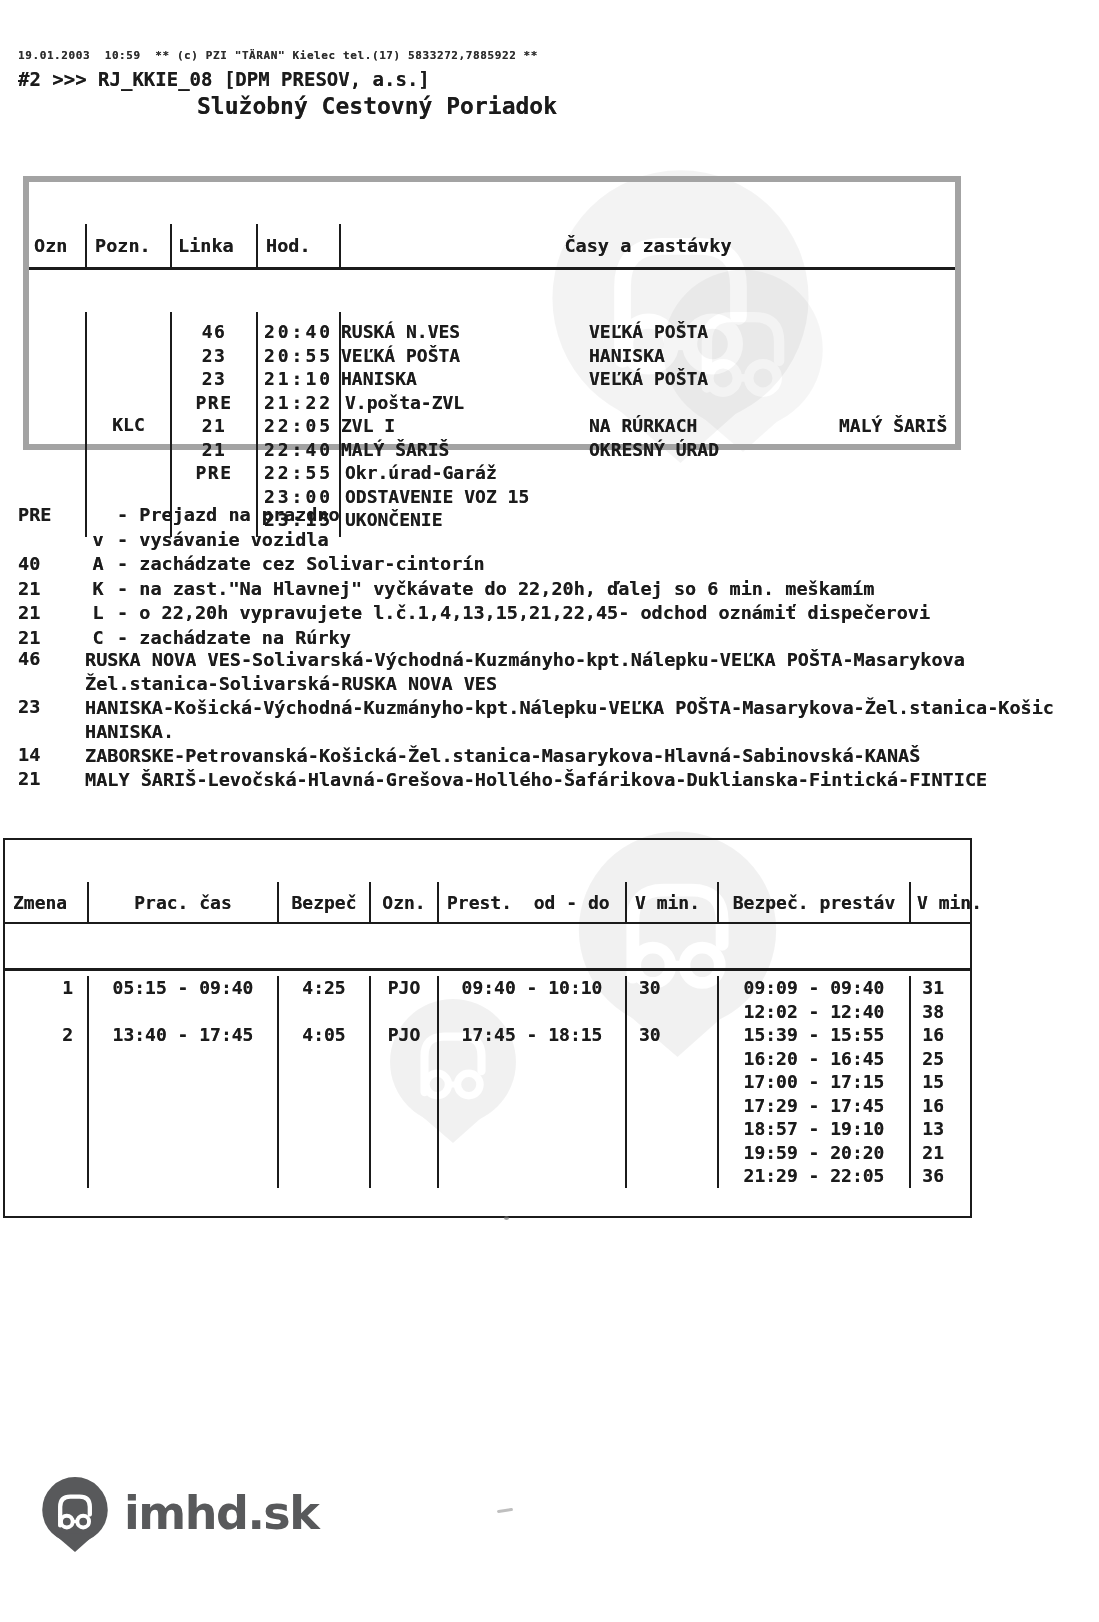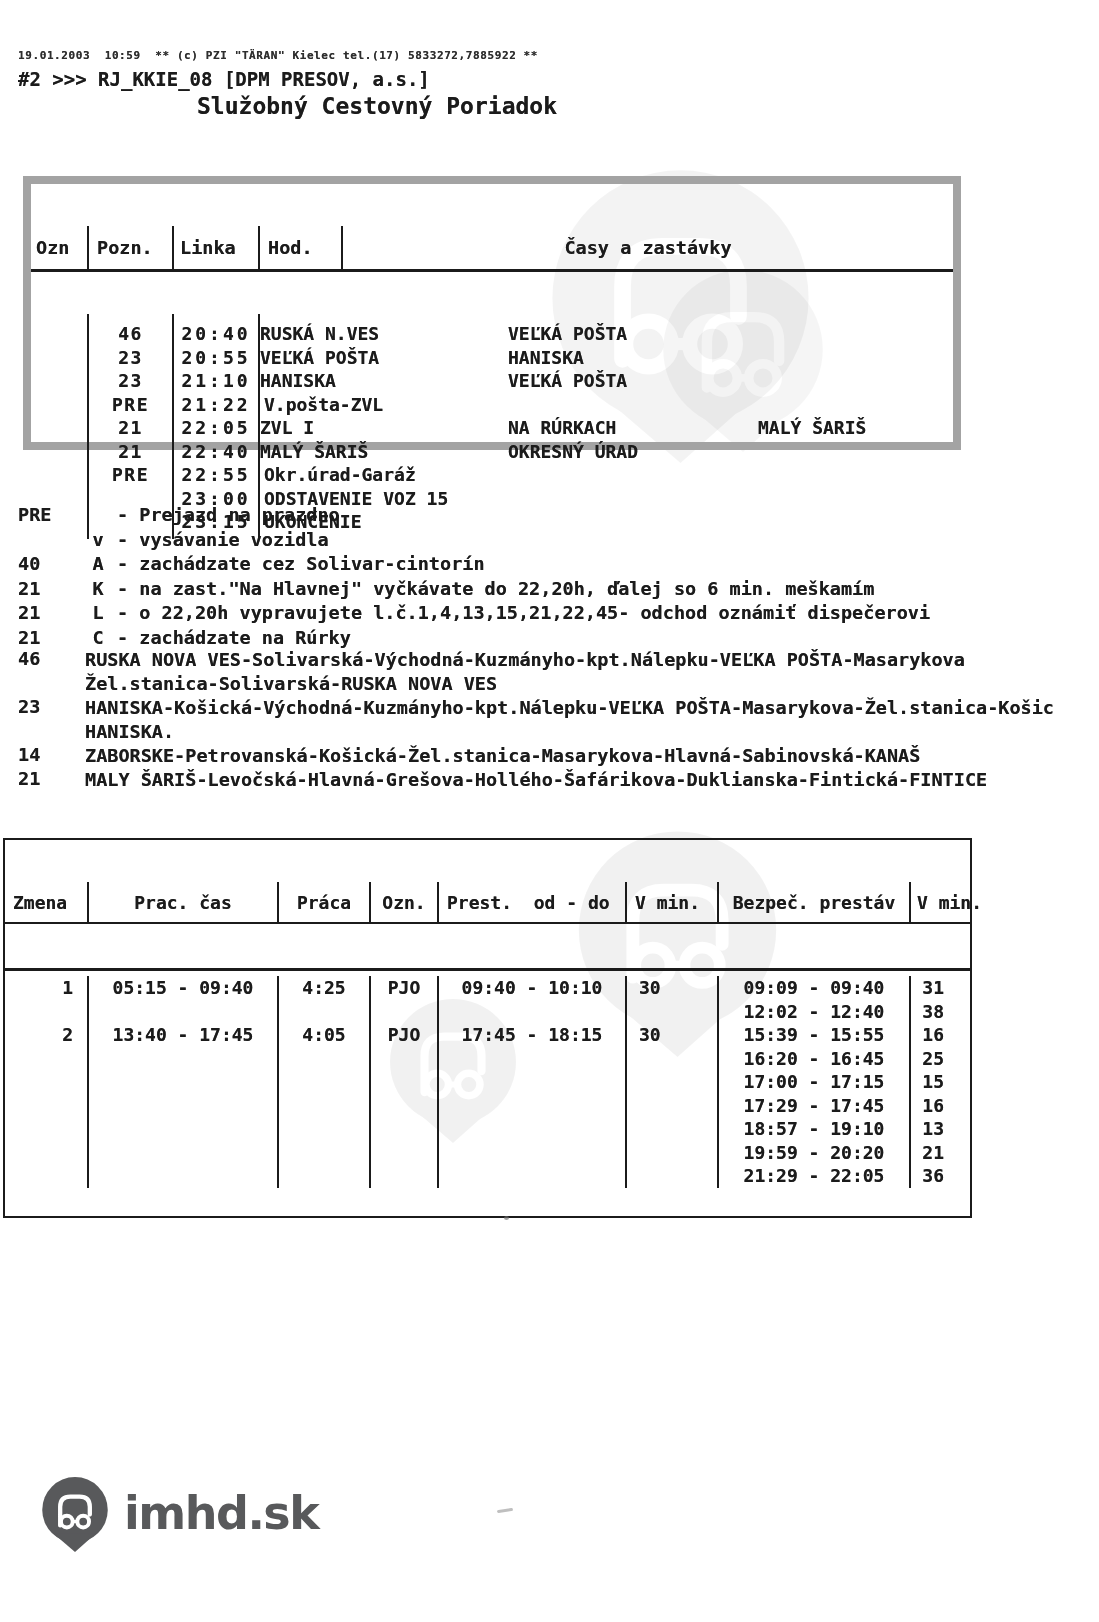--- a/index.html
+++ b/index.html
@@ -10,21 +10,21 @@
     text-shadow:0 0 .5px rgba(10,10,10,.65);
   }
   .abs{position:absolute;white-space:pre}
 
   
   .fax-line{left:18px;top:49px;font-size:11px;letter-spacing:.6px;color:#2e2e2e}
   .doc-id{left:18px;top:68px;font-size:19px}
   .doc-title{left:197px;top:93px;font-size:23px}
 
   
-  .table1{left:23px;top:176px;width:938px;height:274px;border:8px solid #a3a3a3;box-sizing:border-box;font-size:18px}
+  .table1{left:23px;top:176px;width:938px;height:274px;border:6px solid #a3a3a3;box-sizing:border-box;font-size:18px}
   .t1-head{display:grid;grid-template-columns:56px 85px 86px 83px 1fr;height:43px;border-bottom:3px solid #1b1b1b}
   .t1-hcell{display:flex;align-items:center;white-space:pre;font-size:18.5px}
   .t1-hcell.b, .t1-col.b{border-left:2px solid #1b1b1b}
   .hc-ozn{padding-left:5px}.hc-pozn{padding-left:8px}.hc-linka{padding-left:6px}.hc-hod{padding-left:8px}
   .hc-casy{justify-content:center}
   .t1-body{display:grid;grid-template-columns:56px 85px 86px 83px 1fr;height:225px}
   .t1-col{padding-top:8px;box-sizing:border-box}
   .t1-col-pozn{display:flex;align-items:center;justify-content:center;padding-top:0}
   .tline{height:23.5px;line-height:23.5px;white-space:pre;text-align:center}
   .col-linka .tline{letter-spacing:1.5px}
@@ -116,34 +116,37 @@
 <div class="abs table1">
   <div class="t1-head">
     <div class="t1-hcell hc-ozn">Ozn</div>
     <div class="t1-hcell b hc-pozn">Pozn.</div>
     <div class="t1-hcell b hc-linka">Linka</div>
     <div class="t1-hcell b hc-hod">Hod.</div>
     <div class="t1-hcell b hc-casy">Časy a zastávky</div>
   </div>
   <div class="t1-body">
     <div class="t1-col"></div>
+    <div class="t1-col b t1-col-pozn">
+      <span>KLC</span>
+    </div>
     <div class="t1-col b col-linka"><div class="tline">46</div><div class="tline">23</div><div class="tline">23</div><div class="tline">PRE</div><div class="tline">21</div><div class="tline">21</div><div class="tline">PRE</div><div class="tline"></div><div class="tline"></div></div>
     <div class="t1-col b col-hod"><div class="tline">20:40</div><div class="tline">20:55</div><div class="tline">21:10</div><div class="tline">21:22</div><div class="tline">22:05</div><div class="tline">22:40</div><div class="tline">22:55</div><div class="tline">23:00</div><div class="tline">23:15</div></div>
     <div class="t1-col b col-casy"><div class="stopline"><div class="s1">RUSKÁ N.VES</div><div class="s2">VEĽKÁ POŠTA</div><div class="s3"></div></div><div class="stopline"><div class="s1">VEĽKÁ POŠTA</div><div class="s2">HANISKA</div><div class="s3"></div></div><div class="stopline"><div class="s1">HANISKA</div><div class="s2">VEĽKÁ POŠTA</div><div class="s3"></div></div><div class="stopline flush"><div class="s1">V.pošta-ZVL</div><div class="s2"></div><div class="s3"></div></div><div class="stopline"><div class="s1">ZVL I</div><div class="s2">NA RÚRKACH</div><div class="s3">MALÝ ŠARIŠ</div></div><div class="stopline"><div class="s1">MALÝ ŠARIŠ</div><div class="s2">OKRESNÝ ÚRAD</div><div class="s3"></div></div><div class="stopline flush"><div class="s1">Okr.úrad-Garáž</div><div class="s2"></div><div class="s3"></div></div><div class="stopline flush"><div class="s1">ODSTAVENIE VOZ 15</div><div class="s2"></div><div class="s3"></div></div><div class="stopline flush"><div class="s1">UKONČENIE</div><div class="s2"></div><div class="s3"></div></div></div>
   </div>
 </div>
 
 <div class="abs notes">
   <div><div class="note-row"><div class="n-num">PRE</div><div class="n-letter"></div><div class="n-text">- Prejazd na prazdno</div></div><div class="note-row"><div class="n-num"></div><div class="n-letter">v</div><div class="n-text">- vysávanie vozidla</div></div><div class="note-row"><div class="n-num">40</div><div class="n-letter">A</div><div class="n-text">- zachádzate cez Solivar-cintorín</div></div><div class="note-row"><div class="n-num">21</div><div class="n-letter">K</div><div class="n-text">- na zast."Na Hlavnej" vyčkávate do 22,20h, ďalej so 6 min. meškamím</div></div><div class="note-row"><div class="n-num">21</div><div class="n-letter">L</div><div class="n-text">- o 22,20h vypravujete l.č.1,4,13,15,21,22,45- odchod oznámiť dispečerovi</div></div><div class="note-row"><div class="n-num">21</div><div class="n-letter">C</div><div class="n-text">- zachádzate na Rúrky</div></div></div>
 </div>
 
 <div class="abs routes"><div class="route-row"><div class="r-num">46</div><div class="r-text"><div class="r-line">RUSKA NOVA VES-Solivarská-Východná-Kuzmányho-kpt.Nálepku-VEĽKA POŠTA-Masarykova</div><div class="r-line">Žel.stanica-Solivarská-RUSKA NOVA VES</div></div></div><div class="route-row"><div class="r-num">23</div><div class="r-text"><div class="r-line">HANISKA-Košická-Východná-Kuzmányho-kpt.Nálepku-VEĽKA POŠTA-Masarykova-Žel.stanica-Košic</div><div class="r-line">HANISKA.</div></div></div><div class="route-row"><div class="r-num">14</div><div class="r-text"><div class="r-line">ZABORSKE-Petrovanská-Košická-Žel.stanica-Masarykova-Hlavná-Sabinovská-KANAŠ</div></div></div><div class="route-row"><div class="r-num">21</div><div class="r-text"><div class="r-line">MALY ŠARIŠ-Levočská-Hlavná-Grešova-Hollého-Šafárikova-Duklianska-Fintická-FINTICE</div></div></div></div>
 
 <div class="abs shift">
-  <div class="shift-hrow"><div class="sh-cell c0">Zmena</div><div class="sh-cell c1 bl">Prac. čas</div><div class="sh-cell c2 bl">Práca</div><div class="sh-cell c3 bl">Ozn.</div><div class="sh-cell c4 bl">Prest.  od - do</div><div class="sh-cell c5 bl">V min.</div><div class="sh-cell c6 bl">Bezpeč. prestáv</div><div class="sh-cell c7 bl">V min.</div></div>
+  <div class="shift-hrow"><div class="sh-cell c0">Zmena</div><div class="sh-cell c1 bl">Prac. čas</div><div class="sh-cell c2 bl">Bezpeč</div><div class="sh-cell c3 bl">Ozn.</div><div class="sh-cell c4 bl">Prest.  od - do</div><div class="sh-cell c5 bl">V min.</div><div class="sh-cell c6 bl">Bezpeč. prestáv</div><div class="sh-cell c7 bl">V min.</div></div>
   <div class="shift-body"><div class="shift-row"><div class="sh-cell c0">1</div><div class="sh-cell c1 bl">05:15 - 09:40</div><div class="sh-cell c2 bl">4:25</div><div class="sh-cell c3 bl">PJO</div><div class="sh-cell c4 bl">09:40 - 10:10</div><div class="sh-cell c5 bl">30</div><div class="sh-cell c6 bl">09:09 - 09:40</div><div class="sh-cell c7 bl">31</div></div><div class="shift-row"><div class="sh-cell c0"></div><div class="sh-cell c1 bl"></div><div class="sh-cell c2 bl"></div><div class="sh-cell c3 bl"></div><div class="sh-cell c4 bl"></div><div class="sh-cell c5 bl"></div><div class="sh-cell c6 bl">12:02 - 12:40</div><div class="sh-cell c7 bl">38</div></div><div class="shift-row"><div class="sh-cell c0">2</div><div class="sh-cell c1 bl">13:40 - 17:45</div><div class="sh-cell c2 bl">4:05</div><div class="sh-cell c3 bl">PJO</div><div class="sh-cell c4 bl">17:45 - 18:15</div><div class="sh-cell c5 bl">30</div><div class="sh-cell c6 bl">15:39 - 15:55</div><div class="sh-cell c7 bl">16</div></div><div class="shift-row"><div class="sh-cell c0"></div><div class="sh-cell c1 bl"></div><div class="sh-cell c2 bl"></div><div class="sh-cell c3 bl"></div><div class="sh-cell c4 bl"></div><div class="sh-cell c5 bl"></div><div class="sh-cell c6 bl">16:20 - 16:45</div><div class="sh-cell c7 bl">25</div></div><div class="shift-row"><div class="sh-cell c0"></div><div class="sh-cell c1 bl"></div><div class="sh-cell c2 bl"></div><div class="sh-cell c3 bl"></div><div class="sh-cell c4 bl"></div><div class="sh-cell c5 bl"></div><div class="sh-cell c6 bl">17:00 - 17:15</div><div class="sh-cell c7 bl">15</div></div><div class="shift-row"><div class="sh-cell c0"></div><div class="sh-cell c1 bl"></div><div class="sh-cell c2 bl"></div><div class="sh-cell c3 bl"></div><div class="sh-cell c4 bl"></div><div class="sh-cell c5 bl"></div><div class="sh-cell c6 bl">17:29 - 17:45</div><div class="sh-cell c7 bl">16</div></div><div class="shift-row"><div class="sh-cell c0"></div><div class="sh-cell c1 bl"></div><div class="sh-cell c2 bl"></div><div class="sh-cell c3 bl"></div><div class="sh-cell c4 bl"></div><div class="sh-cell c5 bl"></div><div class="sh-cell c6 bl">18:57 - 19:10</div><div class="sh-cell c7 bl">13</div></div><div class="shift-row"><div class="sh-cell c0"></div><div class="sh-cell c1 bl"></div><div class="sh-cell c2 bl"></div><div class="sh-cell c3 bl"></div><div class="sh-cell c4 bl"></div><div class="sh-cell c5 bl"></div><div class="sh-cell c6 bl">19:59 - 20:20</div><div class="sh-cell c7 bl">21</div></div><div class="shift-row"><div class="sh-cell c0"></div><div class="sh-cell c1 bl"></div><div class="sh-cell c2 bl"></div><div class="sh-cell c3 bl"></div><div class="sh-cell c4 bl"></div><div class="sh-cell c5 bl"></div><div class="sh-cell c6 bl">21:29 - 22:05</div><div class="sh-cell c7 bl">36</div></div></div>
 </div>
 
 <div class="abs speck1"></div>
 <div class="abs speck2"></div>
 
 <div class="abs brand">
   <svg class="brand-icon" viewBox="0 0 100 100">
       <use href="#imhd-glyph"></use>
     </svg>

